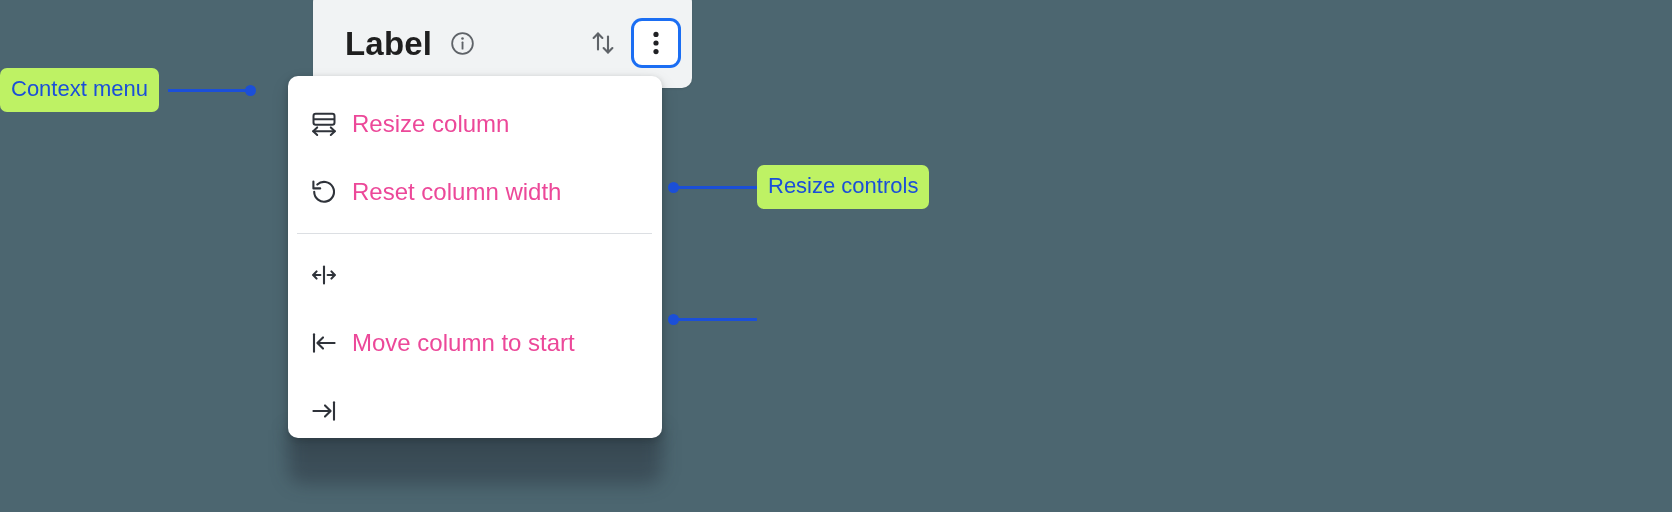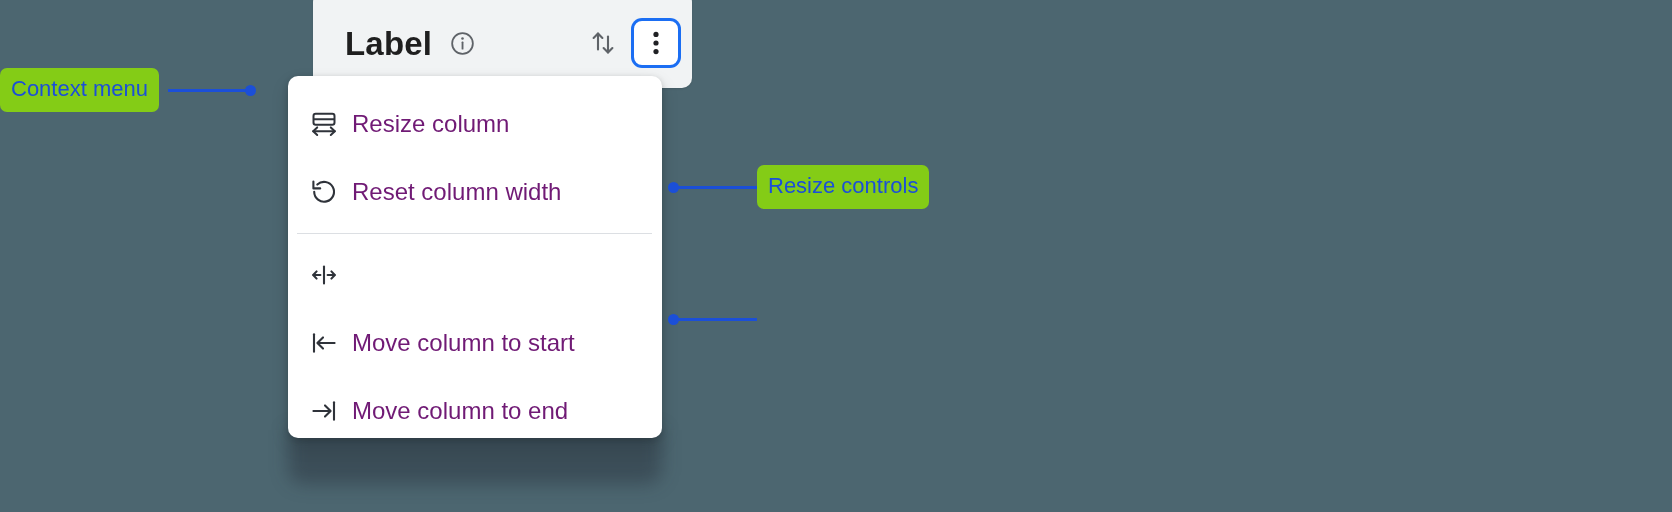--- a/index.html
+++ b/index.html
@@ -113,39 +113,39 @@
     width: 44px;
     min-width: 44px;
     height: 34px;
     display: inline-flex;
     align-items: center;
     justify-content: center;
     color: #2f333a;
   }
   .menu-item-label {
     font-size: 24px;
-    color: #701a75;
+    color: #ec4899;
     line-height: 1;
     margin-left: 6px;
     white-space: nowrap;
   }
   .menu-divider {
     height: 1px;
     background: #dcdfe3;
     margin: 7px 10px 7px 9px;
   }
 
   
   .annotation {
     position: absolute;
     display: flex;
     align-items: center;
   }
   .anno-chip {
-    background: #84cc16;
+    background: #bef264;
     color: #1b4fd8;
     font-size: 22px;
     line-height: 1;
     border-radius: 7px;
     padding: 10px 11px 12px 11px;
     white-space: nowrap;
   }
   .anno-line {
     height: 3px;
     background: #1b4fd8;
@@ -268,21 +268,20 @@
     <div class="menu-item">
       <span class="menu-item-icon">
         <svg width="30" height="30" viewBox="0 0 30 30" fill="none">
           <g stroke="#2f333a" stroke-width="2.1" stroke-linecap="round" stroke-linejoin="round">
             <path d="M25 6.2V23.8"></path>
             <path d="M4.4 15H20.8"></path>
             <path d="M16 9.4L21.6 15L16 20.6"></path>
           </g>
         </svg>
       </span>
-      <span class="menu-item-label">Move column to end</span>
     </div>
   </div>
 
   <div class="annotation" id="anno-context-menu">
     <span class="anno-chip">Context menu</span>
     <span class="anno-line"></span>
     <span class="anno-dot"></span>
   </div>
 
   <div class="annotation" id="anno-resize-controls">

